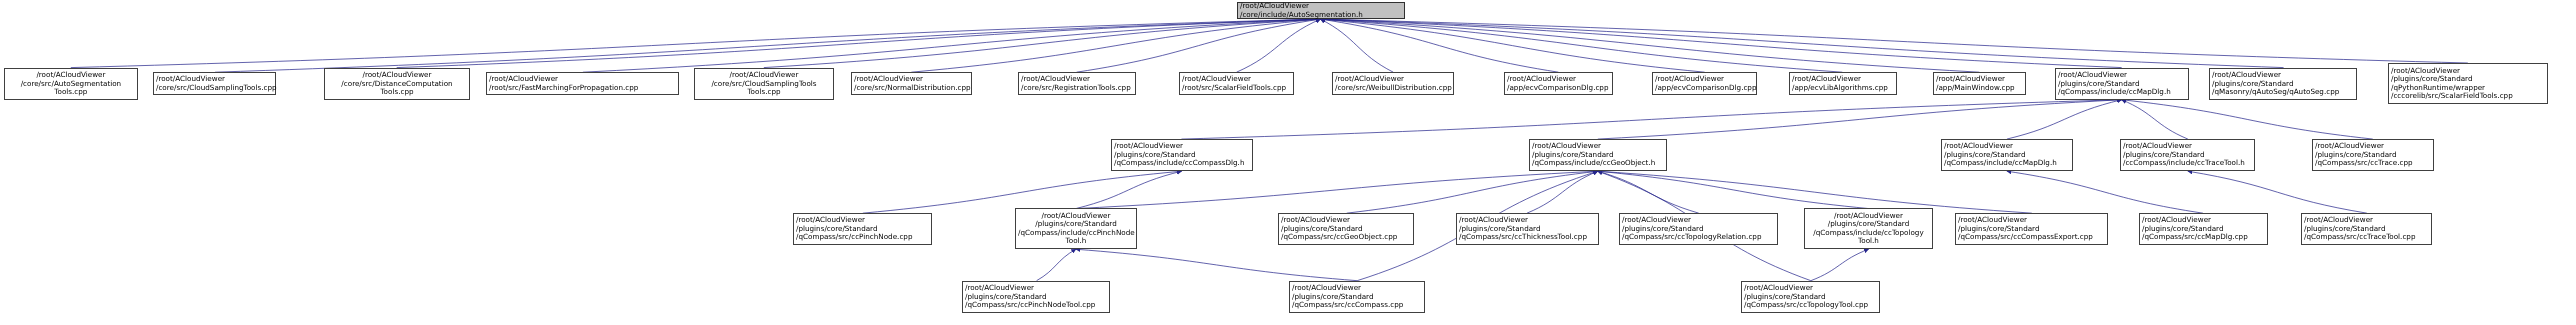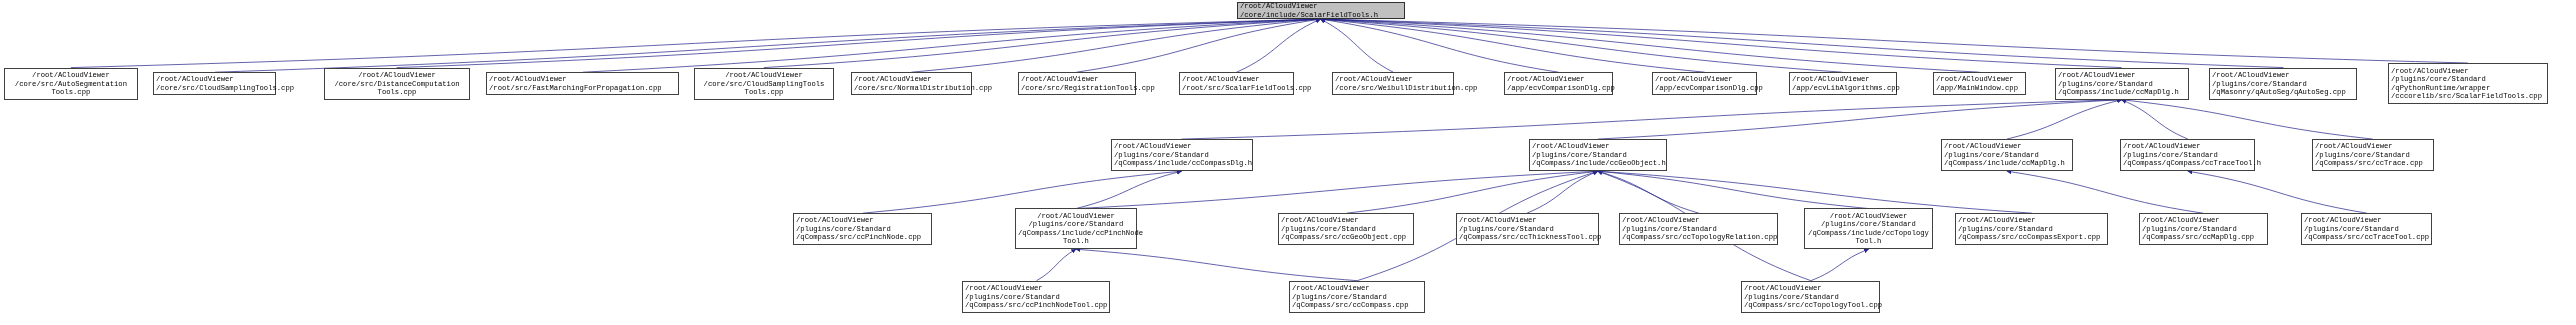--- a/index.html
+++ b/index.html
@@ -19,21 +19,20 @@
     background:#ffffff;
     color:#000000;
     font-size:7.2px;
     line-height:1.18;
     text-align:center;
     display:flex;
     flex-direction:column;
     justify-content:center;
     padding:0.7px 2px;
     white-space:nowrap;
-    font-family:Liberation Mono, monospace;
   }
   .node.root{
     background:#c0c0c0;
     border:0.7px solid #303030;
   }
   .node .ln{display:block;}
   .node.left .ln{text-align:left;}
 </style>
 </head>
 <body>
@@ -80,21 +79,21 @@
         <path d="M 1581 428 C 1611 411.2, 1611 396.8, 1641 380" fill="none" stroke="#26268c" stroke-width="1.1" marker-end="url(#arrow)"></path>
         <path d="M 2070 428 C 1855.5 411.2, 1855.5 396.8, 1641 380" fill="none" stroke="#26268c" stroke-width="1.1" marker-end="url(#arrow)"></path>
         <path d="M 2070 428 C 2253.5 369.55, 2253.5 319.45, 2437 261" fill="none" stroke="#26268c" stroke-width="1.1" marker-end="url(#arrow)"></path>
         <path d="M 2762 428 C 2806 411.2, 2806 396.8, 2850 380" fill="none" stroke="#26268c" stroke-width="1.1" marker-end="url(#arrow)"></path>
         <path d="M 2762 428 C 2599.5 369.55, 2599.5 319.45, 2437 261" fill="none" stroke="#26268c" stroke-width="1.1" marker-end="url(#arrow)"></path>
       </g>
   </svg>
   <div id="node-layer">
       <div class="node root left" style="left: 1237px; top: 2px; width: 168px; height: 17px;">
         <span class="ln">/root/ACloudViewer</span>
-        <span class="ln">/core/include/ScalarFieldTools.h</span>
+        <span class="ln">/core/include/AutoSegmentation.h</span>
       </div>
       <div class="node" style="left: 3.9px; top: 68px; width: 134px; height: 32px;">
         <span class="ln">/root/ACloudViewer</span>
         <span class="ln">/core/src/AutoSegmentation</span>
         <span class="ln">Tools.cpp</span>
       </div>
       <div class="node left" style="left: 153px; top: 72px; width: 123px; height: 23px;">
         <span class="ln">/root/ACloudViewer</span>
         <span class="ln">/core/src/CloudSamplingTools.cpp</span>
       </div>
@@ -171,21 +170,21 @@
         <span class="ln">/qCompass/include/ccGeoObject.h</span>
       </div>
       <div class="node left" style="left: 1941px; top: 139px; width: 132px; height: 32px;">
         <span class="ln">/root/ACloudViewer</span>
         <span class="ln">/plugins/core/Standard</span>
         <span class="ln">/qCompass/include/ccMapDlg.h</span>
       </div>
       <div class="node left" style="left: 2120px; top: 139px; width: 135px; height: 32px;">
         <span class="ln">/root/ACloudViewer</span>
         <span class="ln">/plugins/core/Standard</span>
-        <span class="ln">/qCompass/qCompass/ccTraceTool.h</span>
+        <span class="ln">/ccCompass/include/ccTraceTool.h</span>
       </div>
       <div class="node left" style="left: 2312px; top: 139px; width: 122px; height: 32px;">
         <span class="ln">/root/ACloudViewer</span>
         <span class="ln">/plugins/core/Standard</span>
         <span class="ln">/qCompass/src/ccTrace.cpp</span>
       </div>
       <div class="node left" style="left: 793px; top: 213px; width: 139px; height: 32px;">
         <span class="ln">/root/ACloudViewer</span>
         <span class="ln">/plugins/core/Standard</span>
         <span class="ln">/qCompass/src/ccPinchNode.cpp</span>

